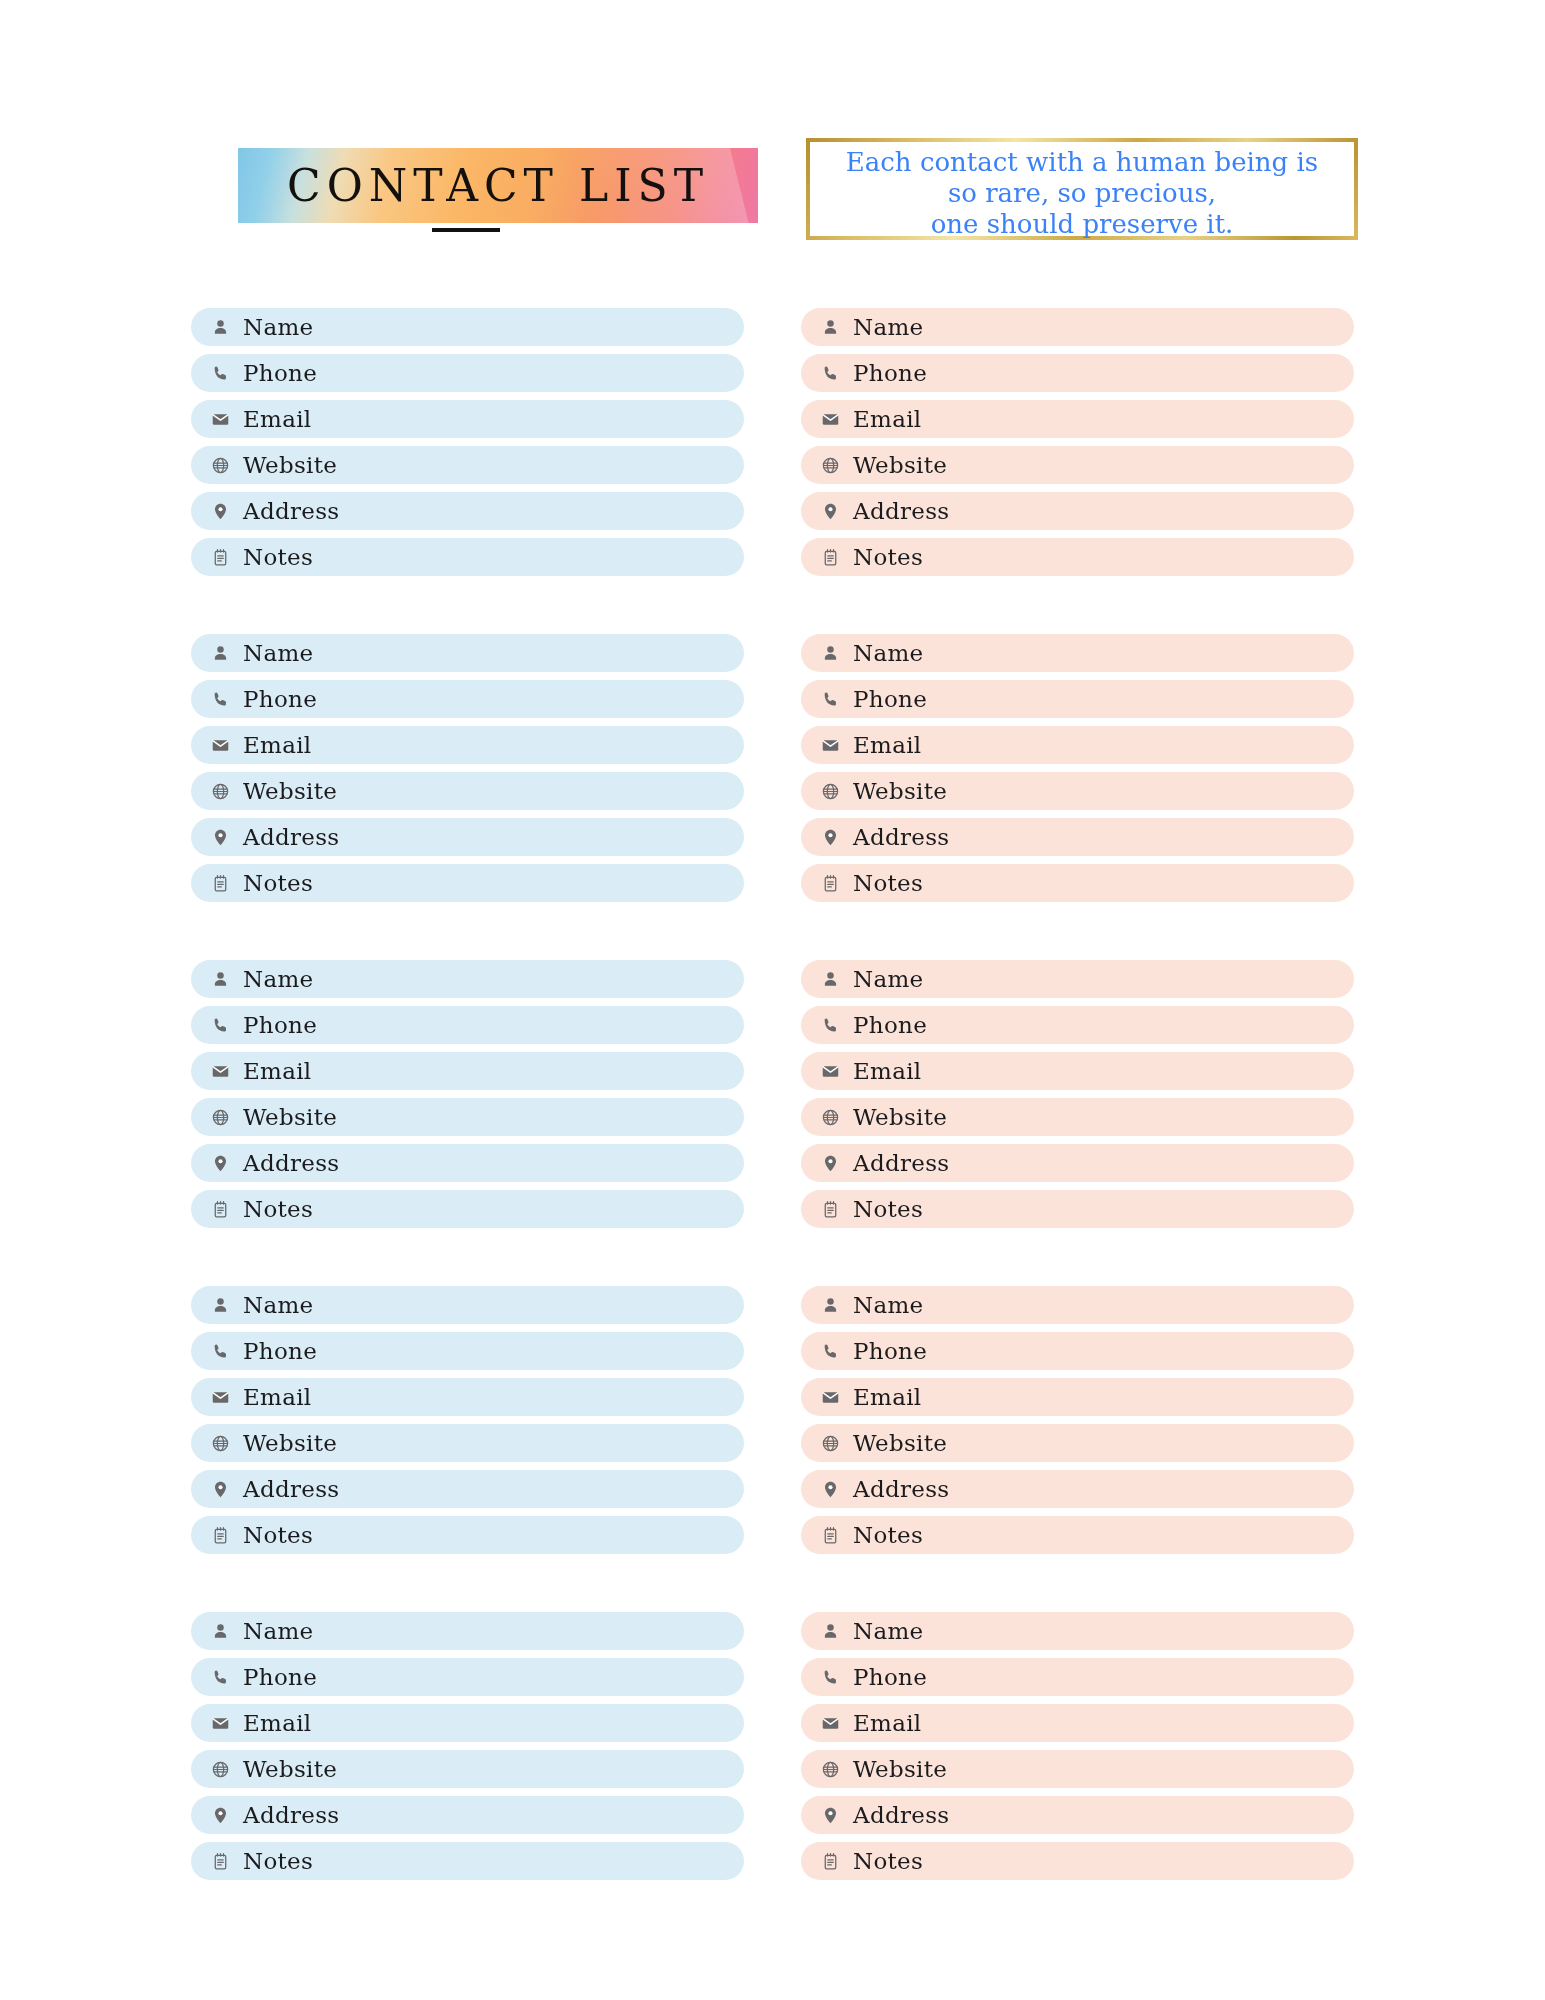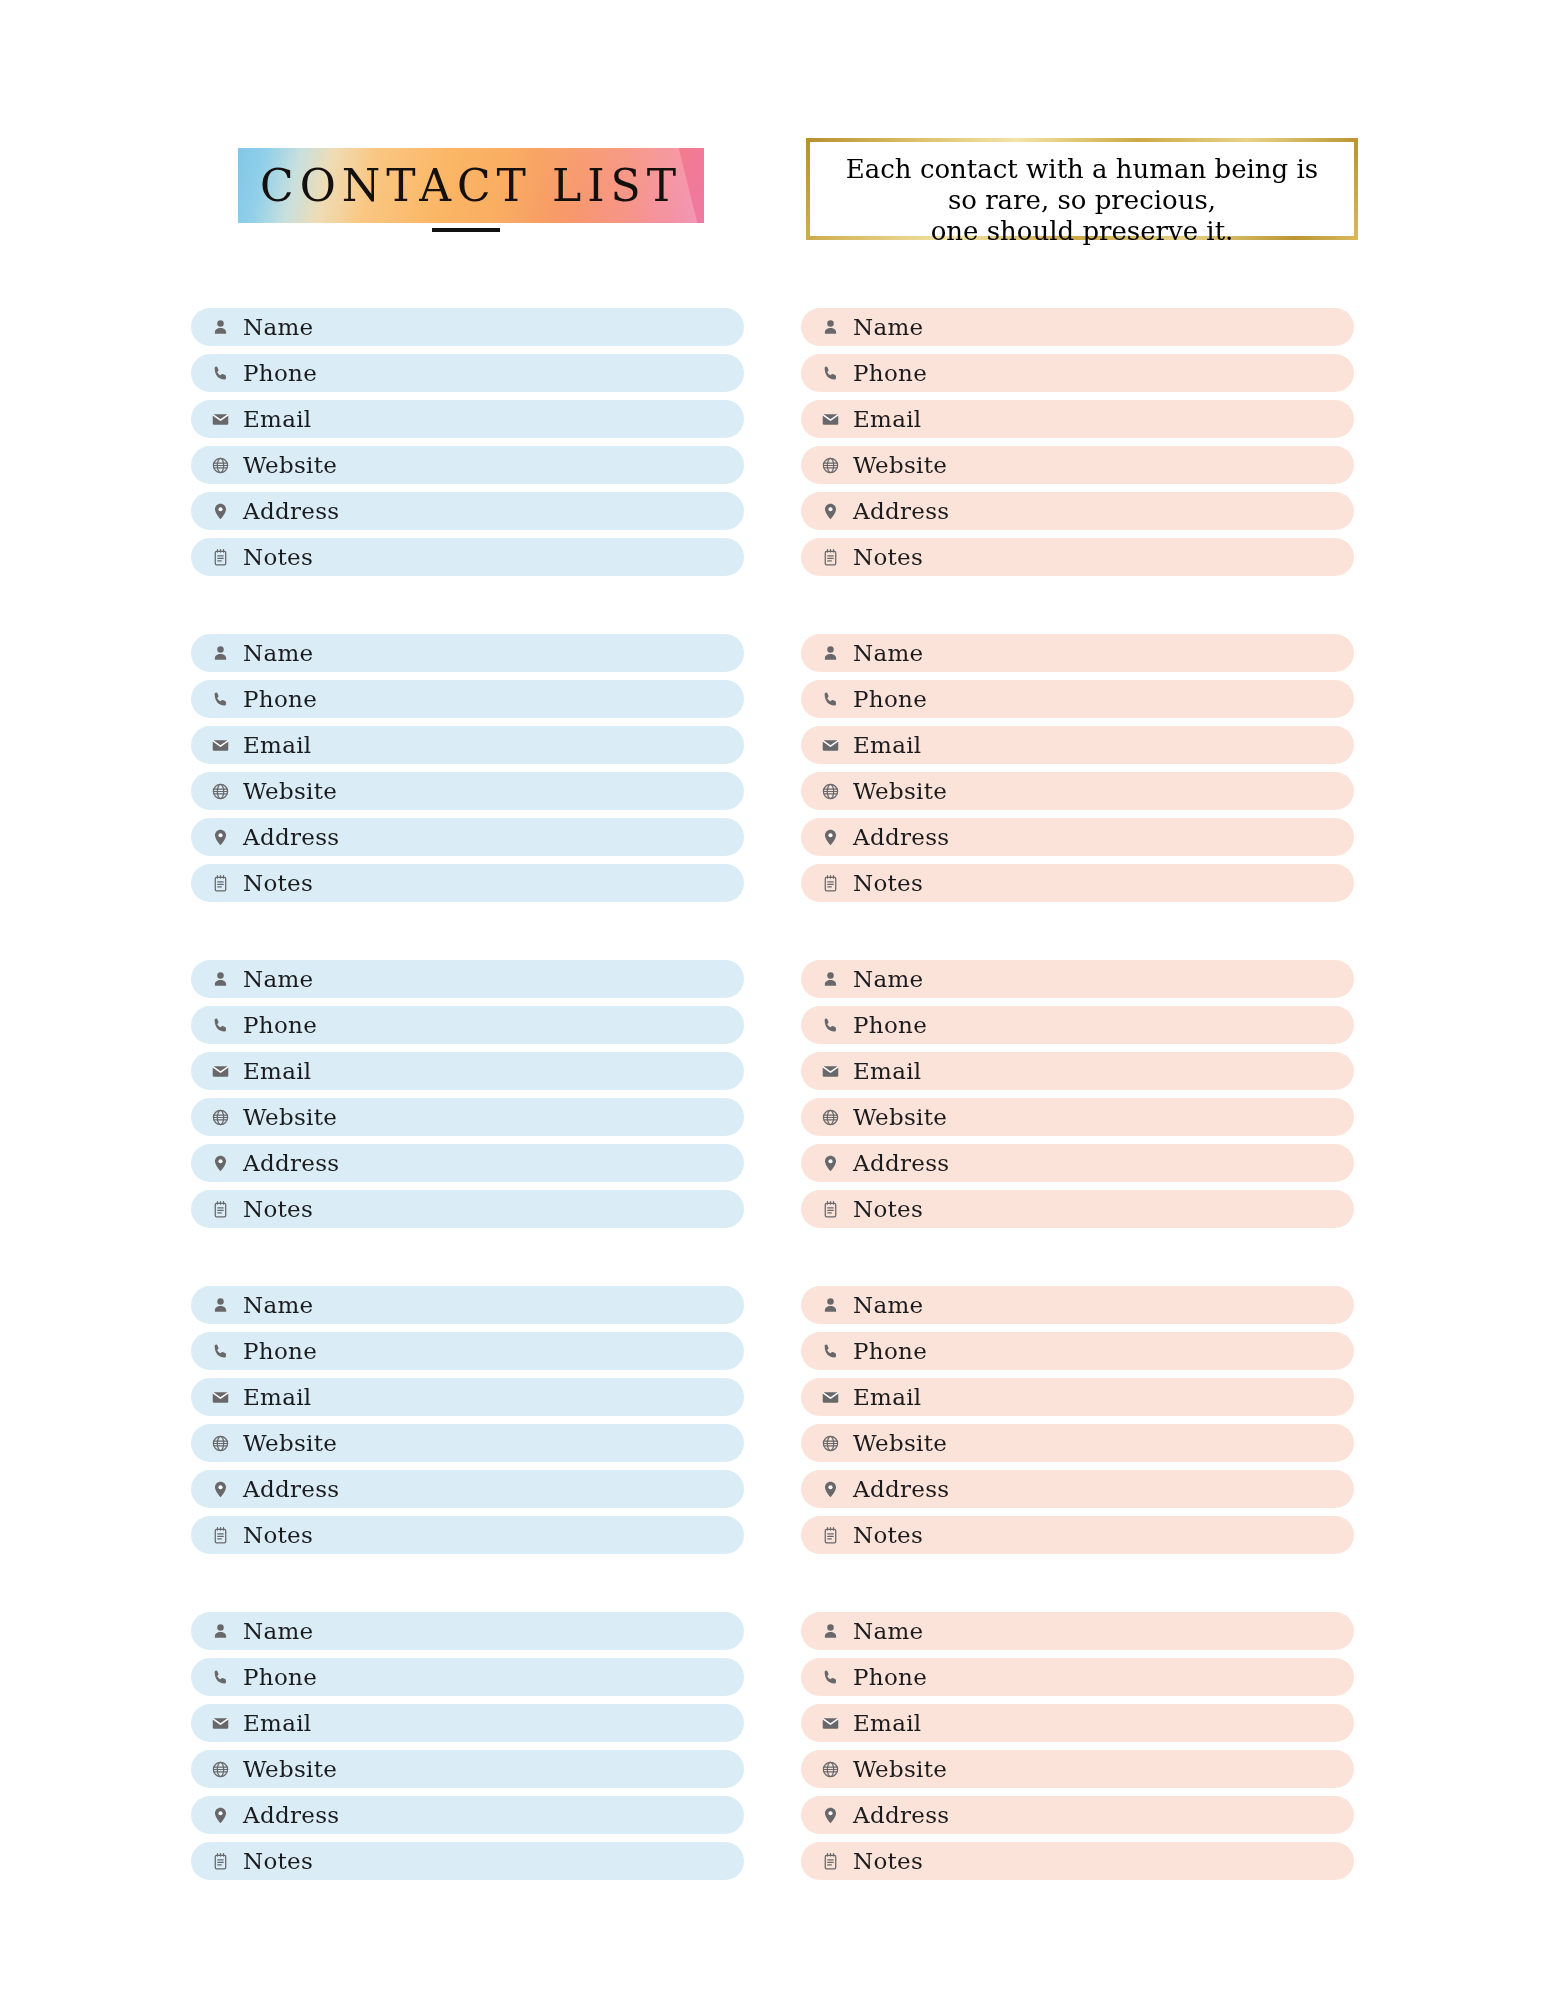--- a/index.html
+++ b/index.html
@@ -31,21 +31,21 @@
     left: 0;
     top: 138px;
     width: 1545px;
     height: 110px;
   }
 
   .title-banner {
     position: absolute;
     left: 238px;
     top: 10px;
-    width: 466px;
+    width: 520px;
     height: 75px;
     background:
       linear-gradient(103deg,
         #4fb0dd 0%,
         #6cc0e2 6%,
         #b9d8d6 13%,
         #ecd5a6 20%,
         #f9c074 29%,
         #fbb765 42%,
         #f9ad62 57%,
@@ -107,25 +107,25 @@
     width: 552px;
     height: 102px;
     box-sizing: border-box;
     background: #ffffff;
     border: 4px solid;
     border-image: linear-gradient(122deg, #b8912f 0%, #d9bb63 16%, #f3e5a8 34%, #cda944 54%, #e7d289 72%, #bb9632 90%, #d8b75d 100%) 1;
   }
   .quote-text {
     display: block;
     text-align: center;
-    color: #000000;
+    color: #3b82f6;
     font-family: "DejaVu Serif", "Liberation Serif", serif;
     font-size: 26px;
     line-height: 31px;
-    padding-top: 12px;
+    padding-top: 5px;
     white-space: pre-line;
   }
 
   
   .columns {
     position: absolute;
     left: 0;
     top: 272px;
     width: 1545px;
   }

